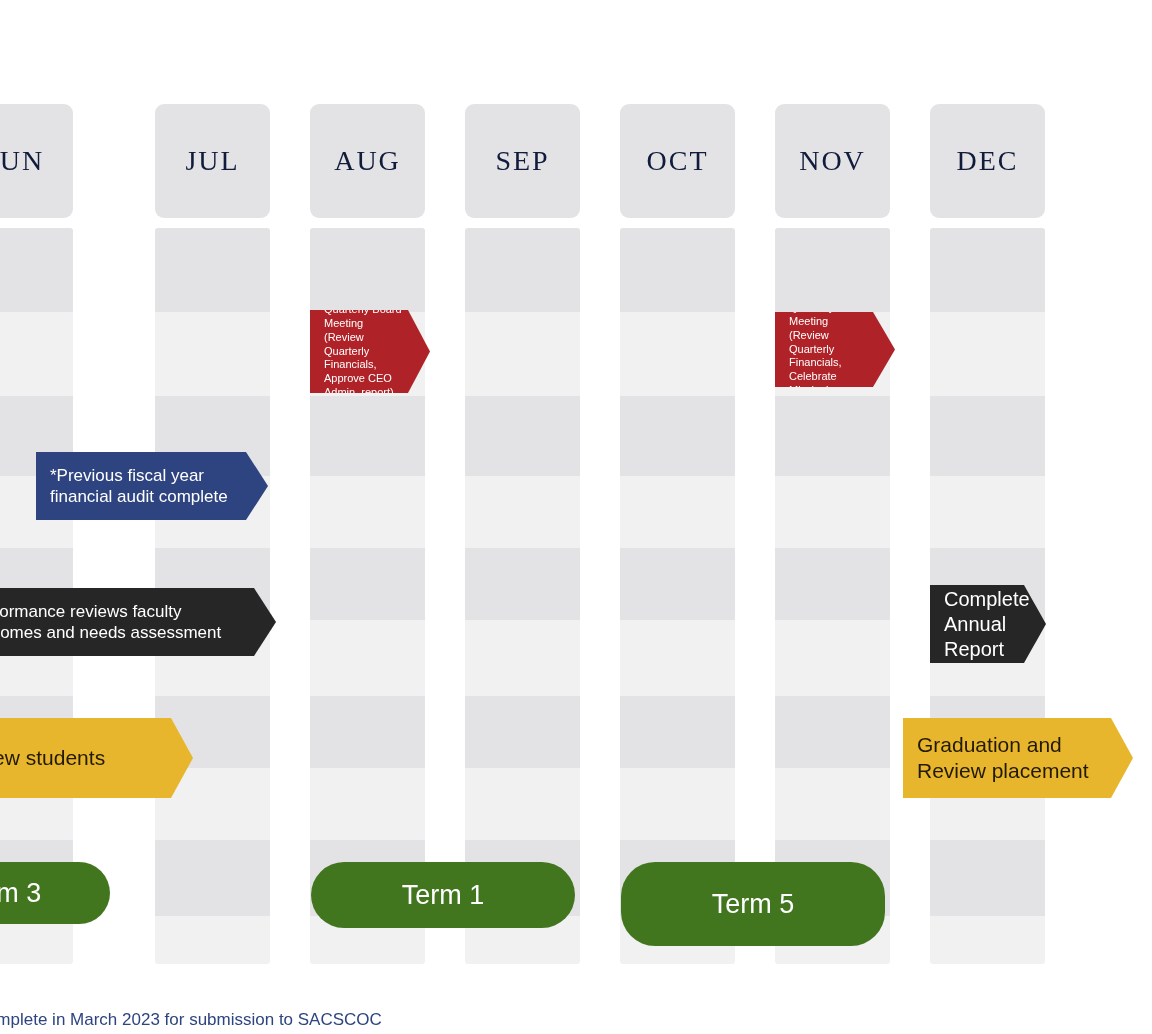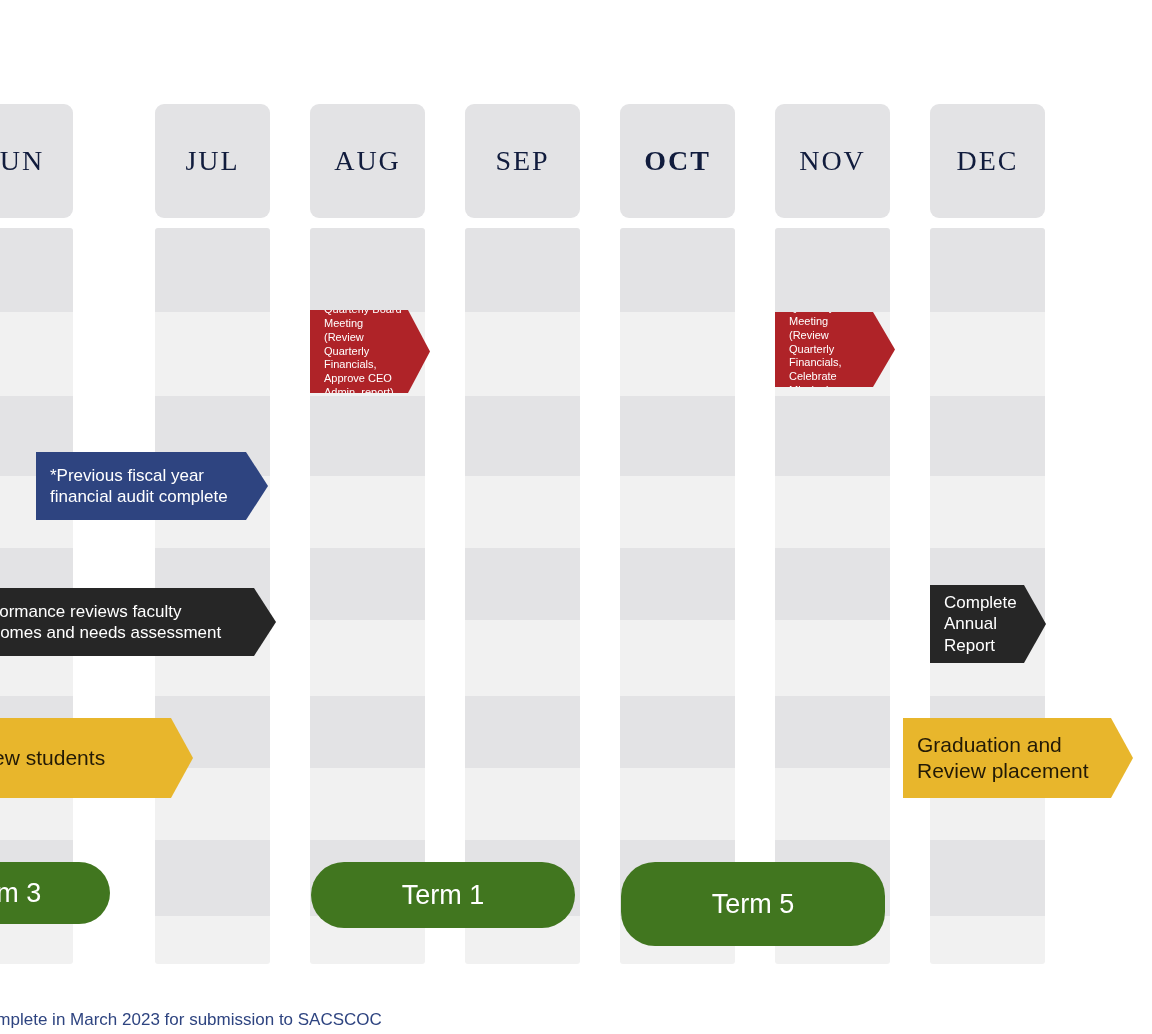--- a/index.html
+++ b/index.html
@@ -145,21 +145,21 @@
         <div class="stripe light" style="height: 84px;"></div>
         <div class="stripe dark" style="height: 80px;"></div>
         <div class="stripe light" style="height: 72px;"></div>
         <div class="stripe dark" style="height: 72px;"></div>
         <div class="stripe light" style="height: 76px;"></div>
         <div class="stripe dark" style="height: 72px;"></div>
         <div class="stripe light" style="height: 72px;"></div>
         <div class="stripe dark" style="height: 76px;"></div>
         <div class="stripe light" style="height: 48px;"></div>
       </div>
-      <div class="month-head" style="left: 620px; font-weight: bold;">OCT</div>
+      <div class="month-head" style="left: 620px;">OCT</div>
       <div class="month-body" style="left: 620px;">
         <div class="stripe dark" style="height: 84px;"></div>
         <div class="stripe light" style="height: 84px;"></div>
         <div class="stripe dark" style="height: 80px;"></div>
         <div class="stripe light" style="height: 72px;"></div>
         <div class="stripe dark" style="height: 72px;"></div>
         <div class="stripe light" style="height: 76px;"></div>
         <div class="stripe dark" style="height: 72px;"></div>
         <div class="stripe light" style="height: 72px;"></div>
         <div class="stripe dark" style="height: 76px;"></div>
@@ -210,21 +210,21 @@
         <span class="flag-text">*Previous fiscal year
 financial audit complete</span>
       </div>
       <div class="flag black" style="left: -46px; top: 588px; width: 322px; height: 68px; font-size: 17px;">
         <span class="flag-text">Performance reviews faculty
 outcomes and needs assessment</span>
       </div>
       <div class="flag yellow" style="left: -175px; top: 718px; width: 368px; height: 80px; font-size: 21px;">
         <span class="flag-text">Recruitment of new students</span>
       </div>
-      <div class="flag black" style="left: 930px; top: 585px; width: 116px; height: 78px; font-size: 17px;">
+      <div class="flag black" style="left: 930px; top: 585px; width: 116px; height: 78px; font-size: 20px;">
         <span class="flag-text">Complete
 Annual
 Report</span>
       </div>
       <div class="flag yellow" style="left: 903px; top: 718px; width: 230px; height: 80px; font-size: 21px;">
         <span class="flag-text">Graduation and
 Review placement</span>
       </div>
     </div>
   <div id="terms-layer">

